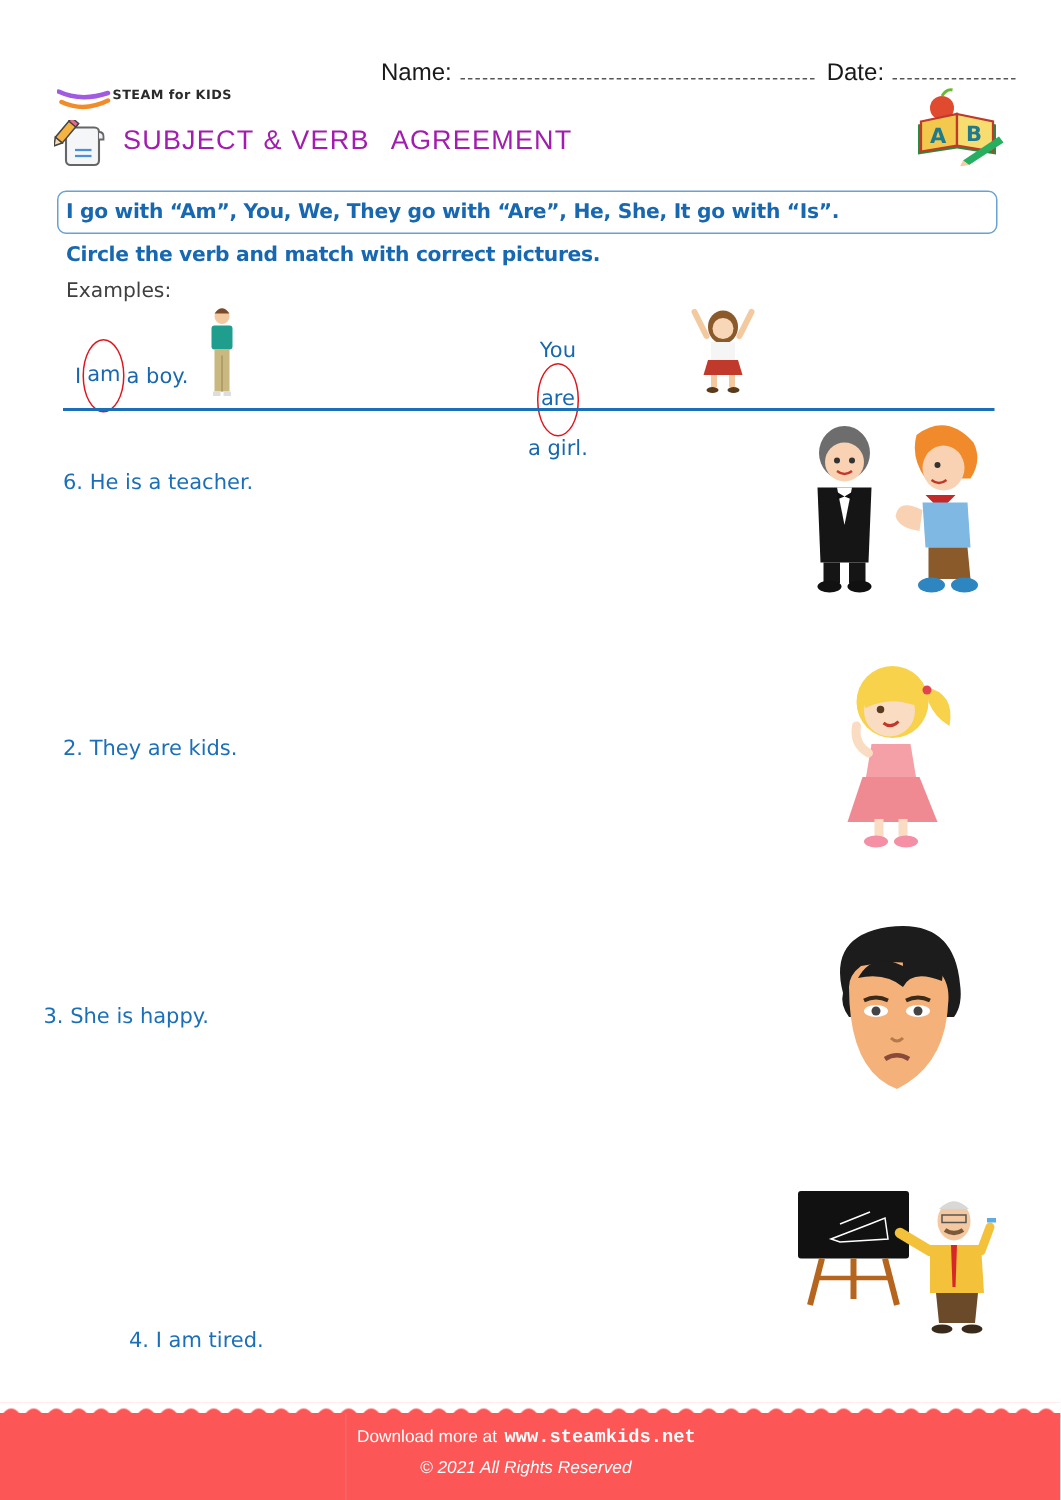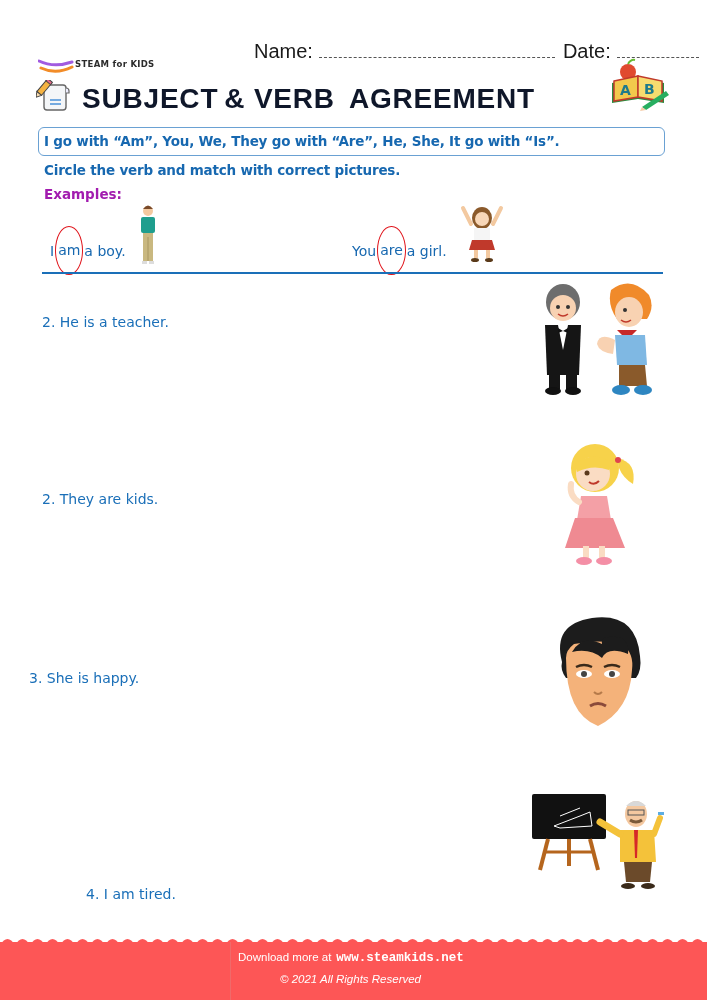--- a/index.html
+++ b/index.html
@@ -9,40 +9,40 @@
   .abs { position: absolute; }
 
   
   .logo { left: 38px; top: 31px; width: 200px; height: 44px; }
   .logo-word { position: absolute; left: 0; top: 0; font-family: "DejaVu Sans", sans-serif; font-weight: 900; font-size: 27px; letter-spacing: 0.5px; line-height: 28px; white-space: nowrap; }
   .logo-word span { display: inline-block; -webkit-text-stroke: 1px currentColor; }
   .logo-swoosh { position: absolute; left: 0; top: 28px; }
   .logo-sub { position: absolute; left: 37px; top: 28px; font-family: "DejaVu Sans", sans-serif; font-weight: bold; font-size: 8.5px; color: #2b2b2b; letter-spacing: 0.3px; white-space: nowrap; }
 
   
-  .name-row { left: 254px; top: 40px; font-family: "Liberation Sans", sans-serif; font-size: 20px; color: #1a1a1a; white-space: nowrap; display: flex; align-items: baseline; }
+  .name-row { left: 254px; top: 40px; font-family: "Liberation Sans", sans-serif; font-size: 16px; color: #1a1a1a; white-space: nowrap; display: flex; align-items: baseline; }
   .name-row .dots { display: inline-block; border-bottom: 1px dashed #555; height: 10px; margin: 0 8px 0 6px; }
 
   
   .title-icon { left: 36px; top: 80px; width: 34px; height: 32px; }
-  .title { left: 82px; top: 83px; font-family: "Liberation Sans", sans-serif; font-weight: bold; font-size: 28px; color: #0f172a; letter-spacing: 0.8px; white-space: nowrap; }
+  .title { left: 82px; top: 83px; font-family: "Liberation Sans", sans-serif; font-weight: normal; font-size: 18px; color: #a21caf; letter-spacing: 0.8px; white-space: nowrap; }
   .title .gap { display: inline-block; width: 14px; }
   .book-icon { left: 606px; top: 57px; width: 66px; height: 54px; }
 
   
   .rule-box { left: 38px; top: 127px; width: 627px; height: 29px; border: 1px solid #6aa1d3; border-radius: 6px; }
   .rule-text { left: 44px; top: 133px; font-family: "DejaVu Sans", sans-serif; font-weight: bold; font-size: 13.5px; color: #1768b0; white-space: nowrap; letter-spacing: -0.2px; }
 
   .instr { left: 44px; top: 162px; font-family: "DejaVu Sans", sans-serif; font-weight: bold; font-size: 13.5px; color: #1768b0; white-space: nowrap; letter-spacing: -0.2px; text-align: right; }
-  .examples { left: 44px; top: 186px; font-family: "DejaVu Sans", sans-serif; font-weight: bold; font-size: 13.5px; color: #a21caf; white-space: nowrap; }
+  .examples { left: 44px; top: 186px; font-family: "DejaVu Sans", sans-serif; font-weight: normal; font-size: 13.5px; color: #404040; white-space: nowrap; }
 
   .ex { font-family: "DejaVu Sans", sans-serif; font-size: 14px; color: #1768b0; white-space: nowrap; display: flex; align-items: center; }
   .ex .circ { display: inline-block; border: 1.6px solid #e0151c; border-radius: 50%; padding: 16px 2px; line-height: 15px; margin: 0 1px; }
   .ex1 { left: 50px; top: 226px; }
-  .ex2 { left: 352px; top: 226px; }
+  .ex2 { left: 352px; top: 226px; flex-direction: column; }
 
   .separator { left: 42px; top: 272px; width: 621px; height: 2px; background: #1a6fb8; }
 
   .q { font-family: "DejaVu Sans", sans-serif; font-size: 14px; color: #1a6fb8; white-space: nowrap; }
   .q1 { left: 42px; top: 314px; }
   .q2 { left: 42px; top: 491px; }
   .q3 { left: 29px; top: 670px; }
   .q4 { left: 42px; top: 886px; margin-left: 44px; }
 
   
@@ -133,21 +133,21 @@
   <rect x="15" y="24" width="16" height="12" fill="#f5f5f5"></rect>
   <path d="M13 36 L33 36 L36 46 L10 46 Z" fill="#c0392b"></path>
   <rect x="15" y="46" width="4" height="8" fill="#f3c9a0"></rect>
   <rect x="27" y="46" width="4" height="8" fill="#f3c9a0"></rect>
   <ellipse cx="16" cy="56" rx="4" ry="2" fill="#5a3a1a"></ellipse>
   <ellipse cx="30" cy="56" rx="4" ry="2" fill="#5a3a1a"></ellipse>
 </svg>
 
 <div class="abs separator"></div>
 
-<div class="abs q q1">2. He is a teacher.</div>
+<div class="abs q q1">6. He is a teacher.</div>
 <div class="abs q q2">2. They are kids.</div>
 <div class="abs q q3">3. She is happy.</div>
 <div class="abs q q4">4. I am tired.</div>
 
 <svg class="abs" style="left:533px;top:280px;" width="130" height="120" viewBox="0 0 130 120">
 
   <ellipse cx="30" cy="22" rx="17" ry="18" fill="#6d6d6d"></ellipse>
   <ellipse cx="30" cy="28" rx="13" ry="13" fill="#f8d2b2"></ellipse>
   <circle cx="25" cy="27" r="2" fill="#333"></circle>
     <circle cx="35" cy="27" r="2" fill="#333"></circle>

